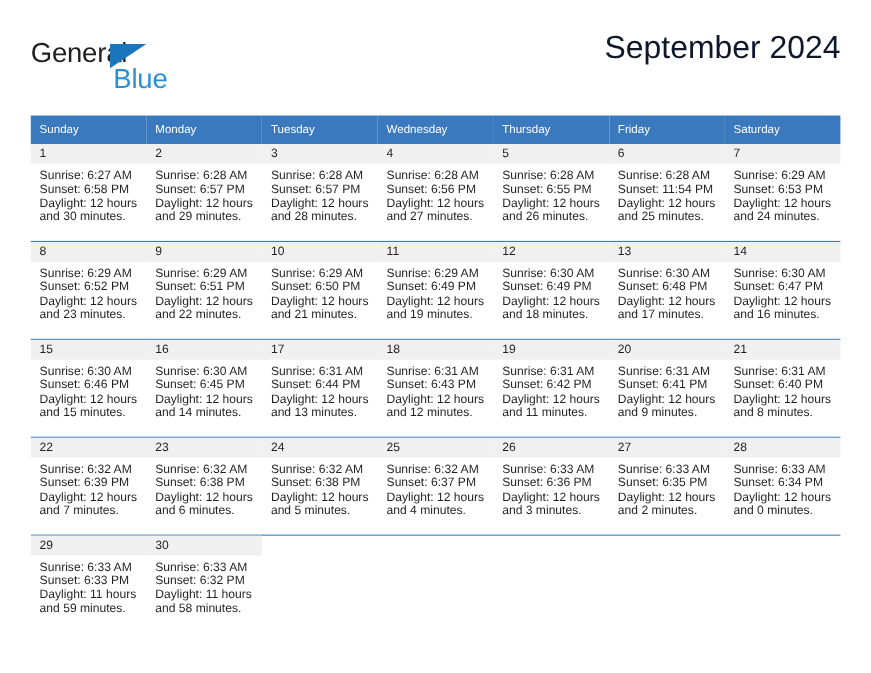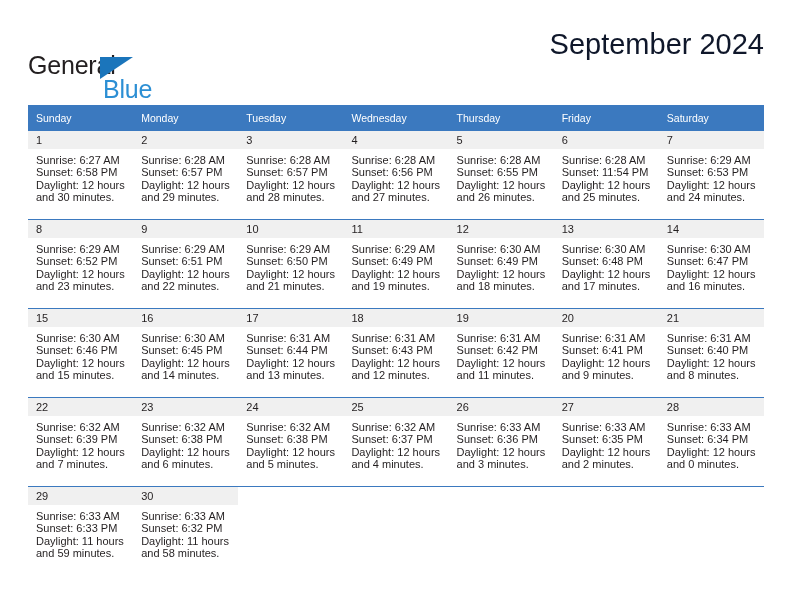--- a/index.html
+++ b/index.html
@@ -26,21 +26,21 @@
   .header {
     position: absolute;
     left: 28px;
     top: 26px;
     width: 736px;
     height: 72px;
   }
   .logo {
     position: absolute;
     left: 0;
-    top: 25px;
+    top: 8px;
     width: 200px;
     height: 56px;
   }
   .logo-general {
     position: absolute;
     left: 0;
     top: 0;
     font-size: 25px;
     letter-spacing: -0.2px;
     color: #231f20;

